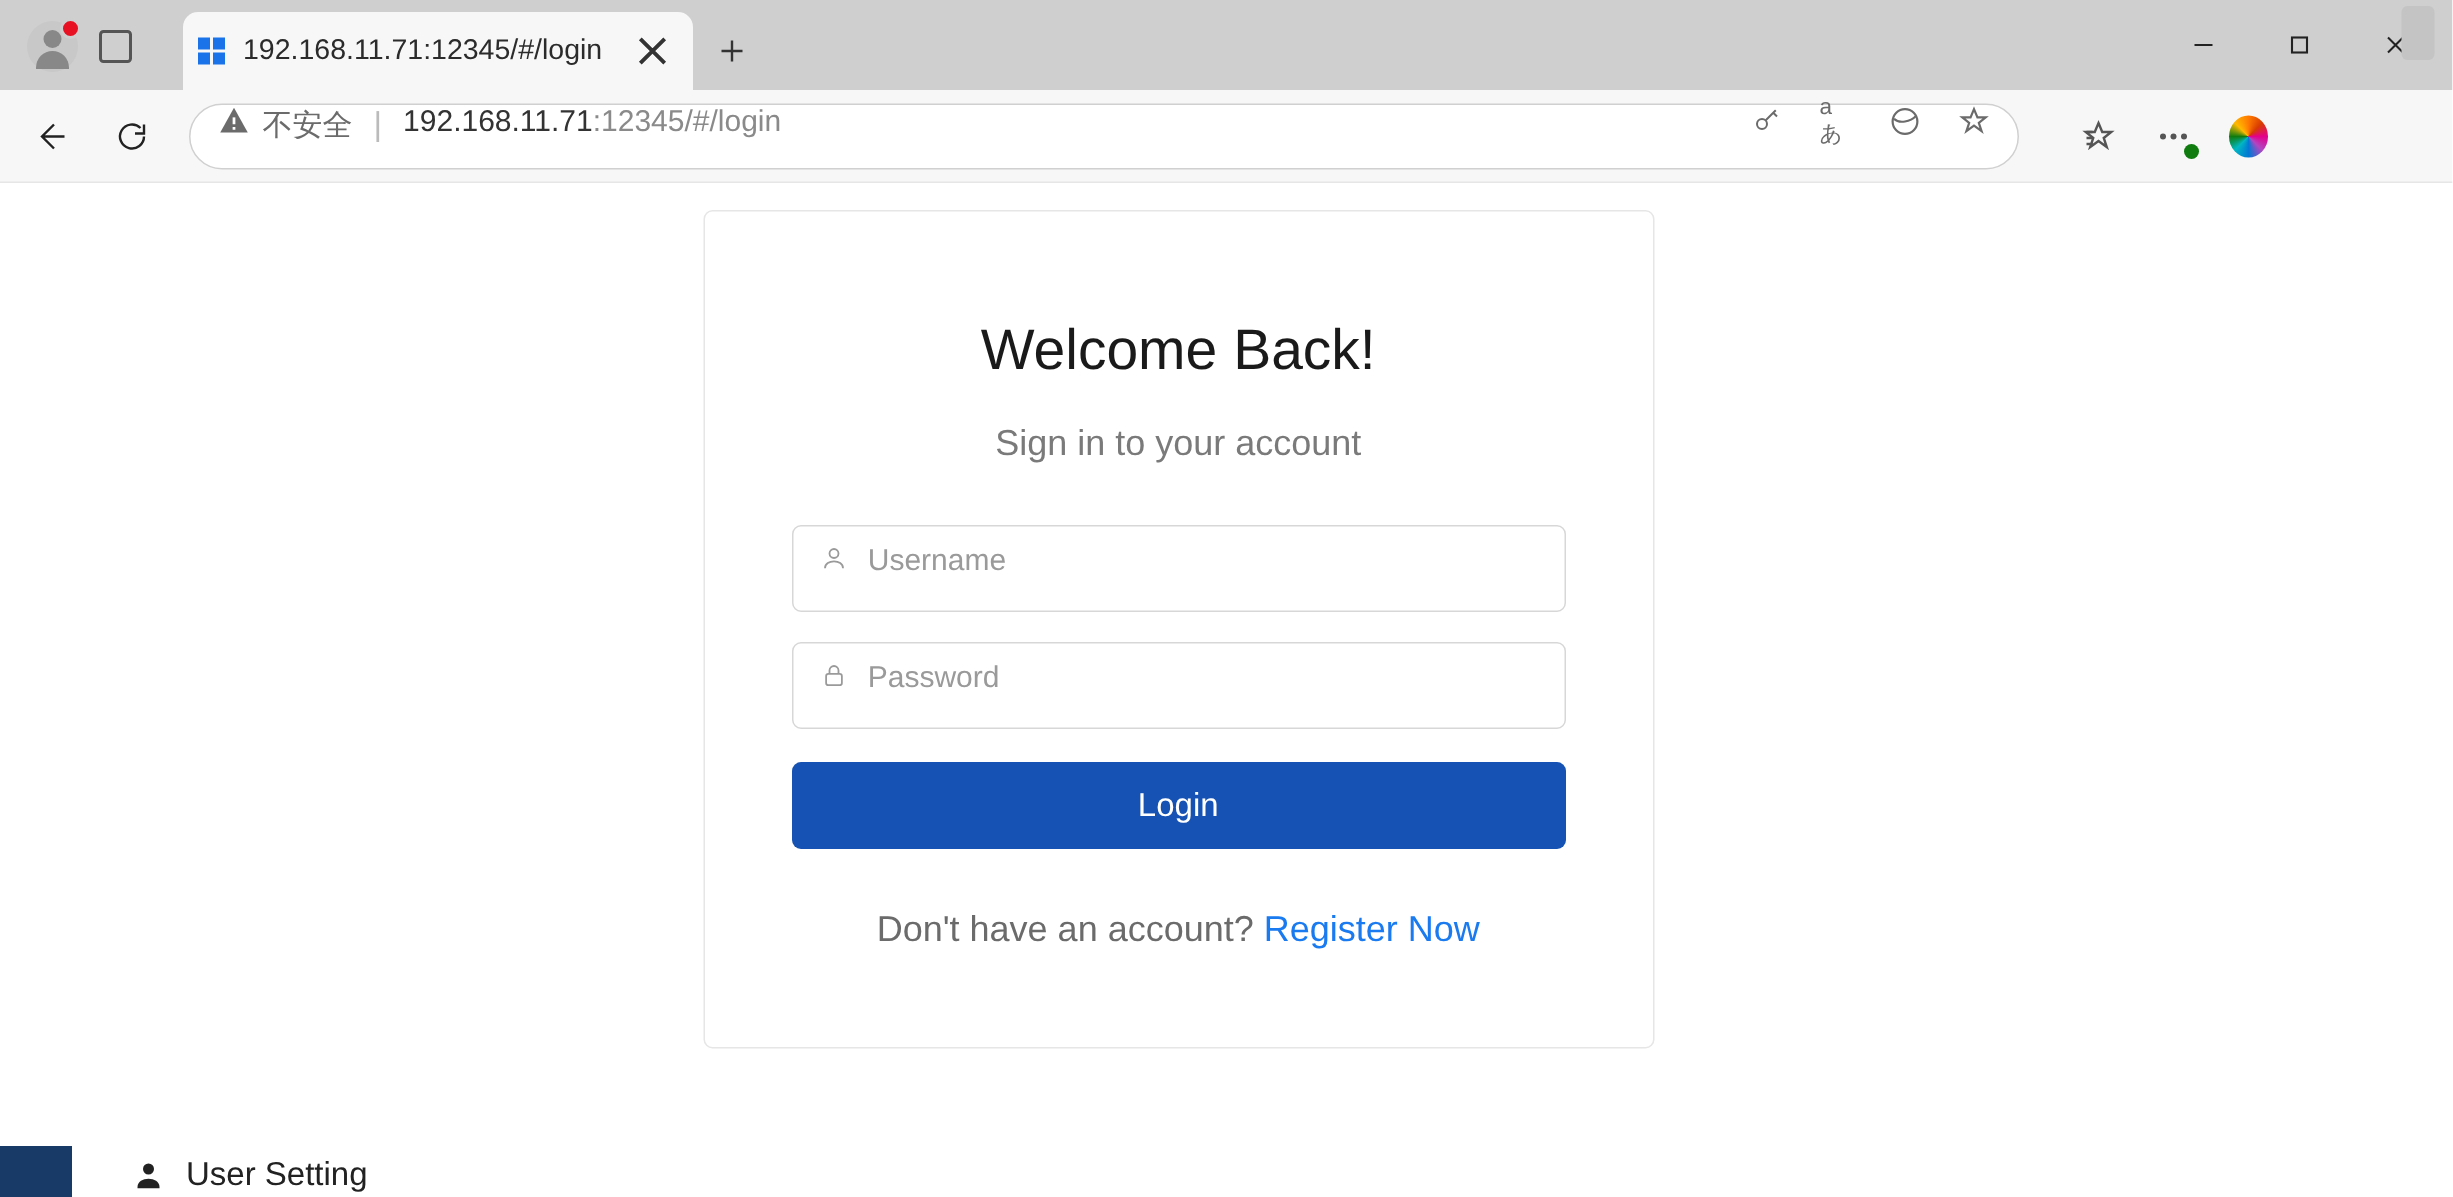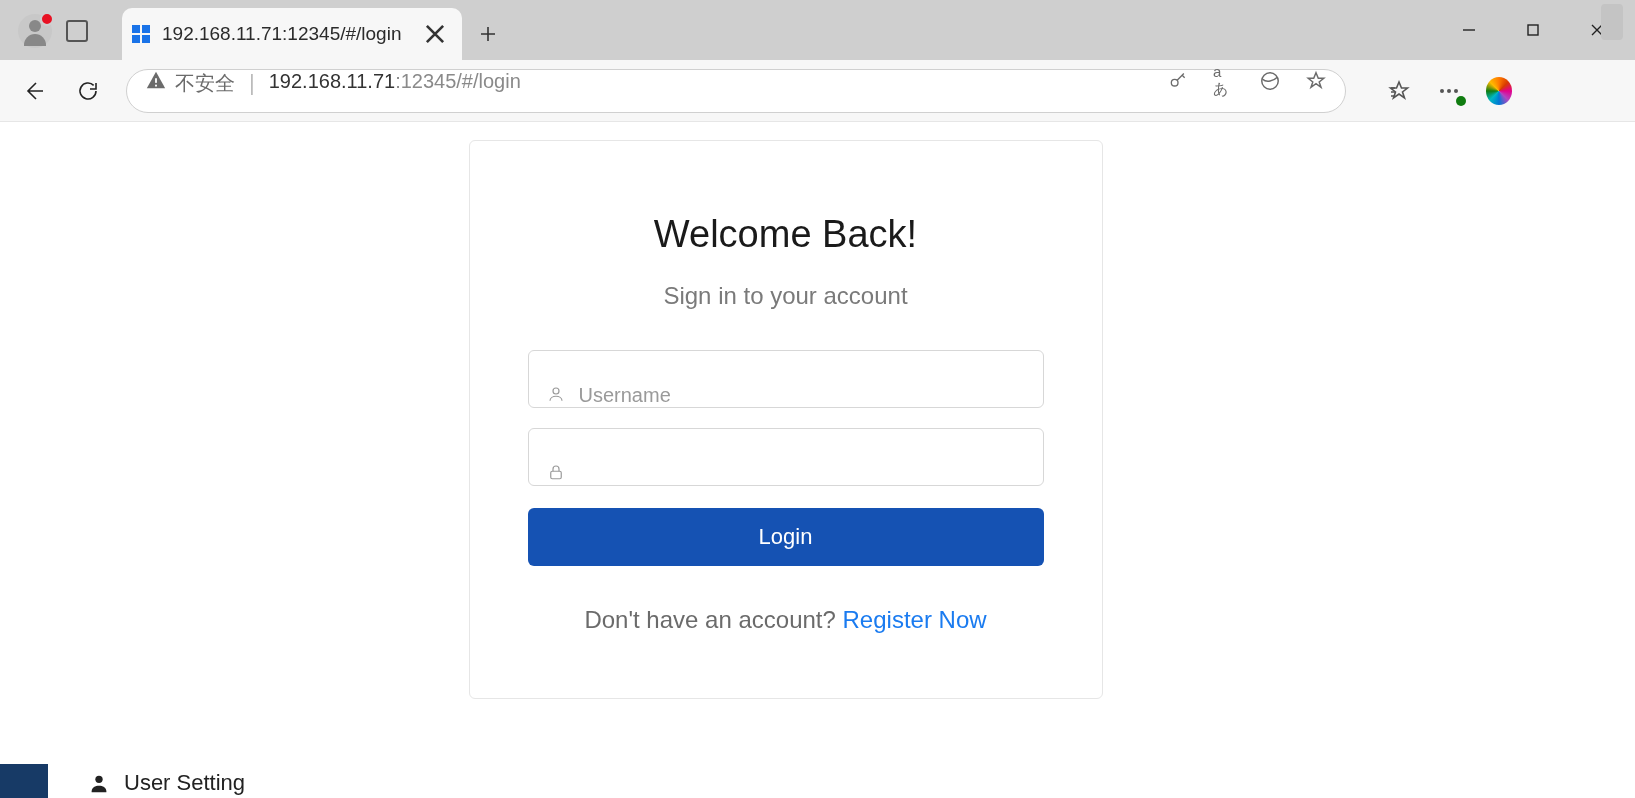--- a/index.html
+++ b/index.html
@@ -96,22 +96,22 @@
     position:absolute;left:88px;bottom:2px;display:flex;align-items:center;gap:14px;color:#222;font-size:22px;
   }
   .user-setting-row .person{width:22px;height:22px;}
   .login-card{
     width:634px;margin:18px auto 0;border:1px solid #e6e6e6;border-radius:6px;
     padding:72px 58px 64px;text-align:center;background:#fff;
   }
   .login-title{font-size:38px;font-weight:400;color:#1a1a1a;margin-bottom:26px;}
   .login-sub{font-size:24px;color:#7a7a7a;margin-bottom:40px;}
   .field{
-    display:flex;align-items:flex-end;gap:14px;
-    border:1px solid #d7d7d7;border-radius:6px;height:58px;padding:0 18px;margin-bottom:20px;
+    display:flex;align-items:flex-start;gap:14px;
+    border:1px solid #d7d7d7;border-radius:6px;height:58px;padding:12px 18px;margin-bottom:20px;
   }
   .field svg{width:18px;height:18px;stroke:#9a9a9a;fill:none;stroke-width:1.6;}
   .field input{
     border:none;outline:none;font-size:20px;color:#333;flex:1;background:transparent;
   }
   .field input::placeholder{color:#9a9a9a;}
   .login-btn{
     width:100%;height:58px;background:#1552b3;color:#fff;border:none;border-radius:6px;
     font-size:22px;cursor:pointer;margin-top:2px;margin-bottom:40px;
   }
@@ -251,20 +251,21 @@
       <input type="text" placeholder="Username" style="">
     </div>
 
     <div class="field">
       <span>
         <svg viewBox="0 0 24 24">
             <rect x="5" y="11" width="14" height="10" rx="2"></rect>
             <path d="M8 11V8a4 4 0 0 1 8 0v3"></path>
           </svg>
       </span>
+      <input type="password" placeholder="Password" style="">
     </div>
 
     <button class="login-btn">Login</button>
 
     <div class="register-row">
       <span>Don't have an account? </span><a href="#">Register Now</a>
     </div>
   </div>
 </div>
 

